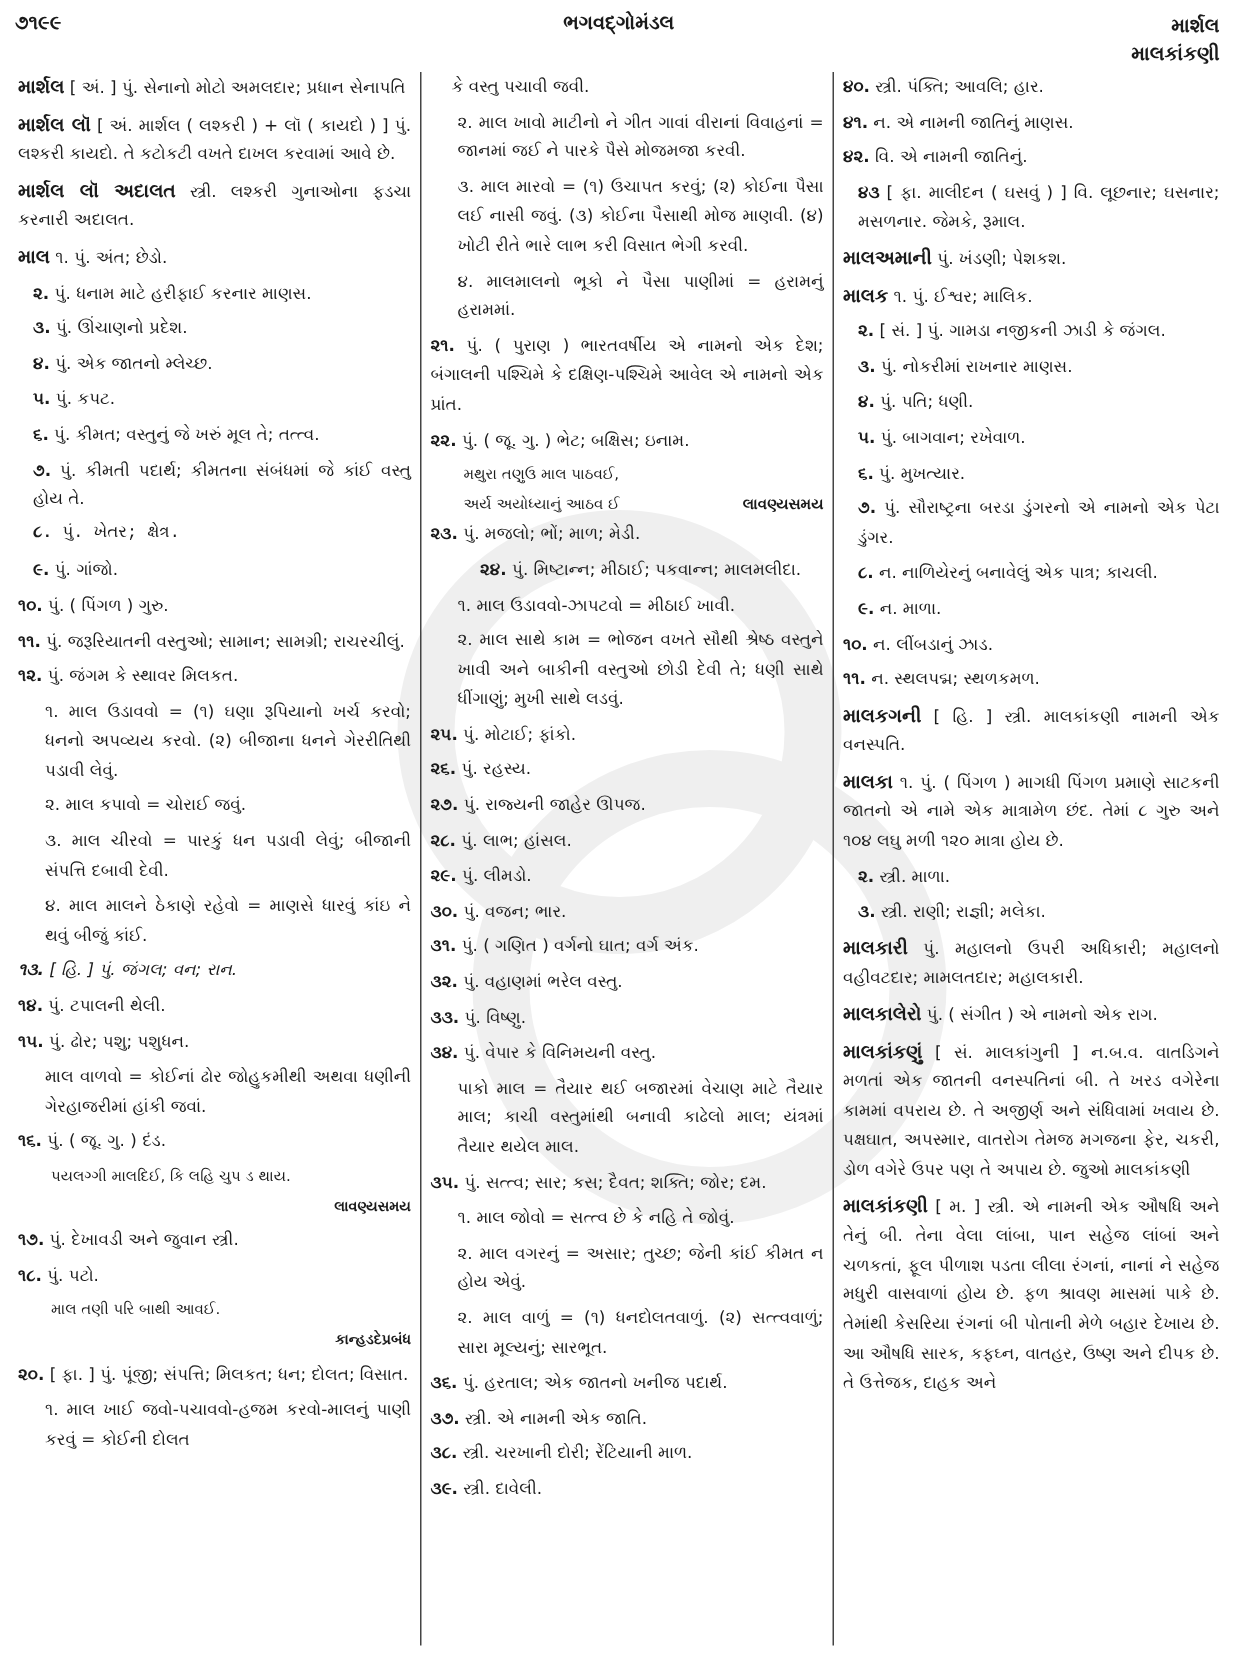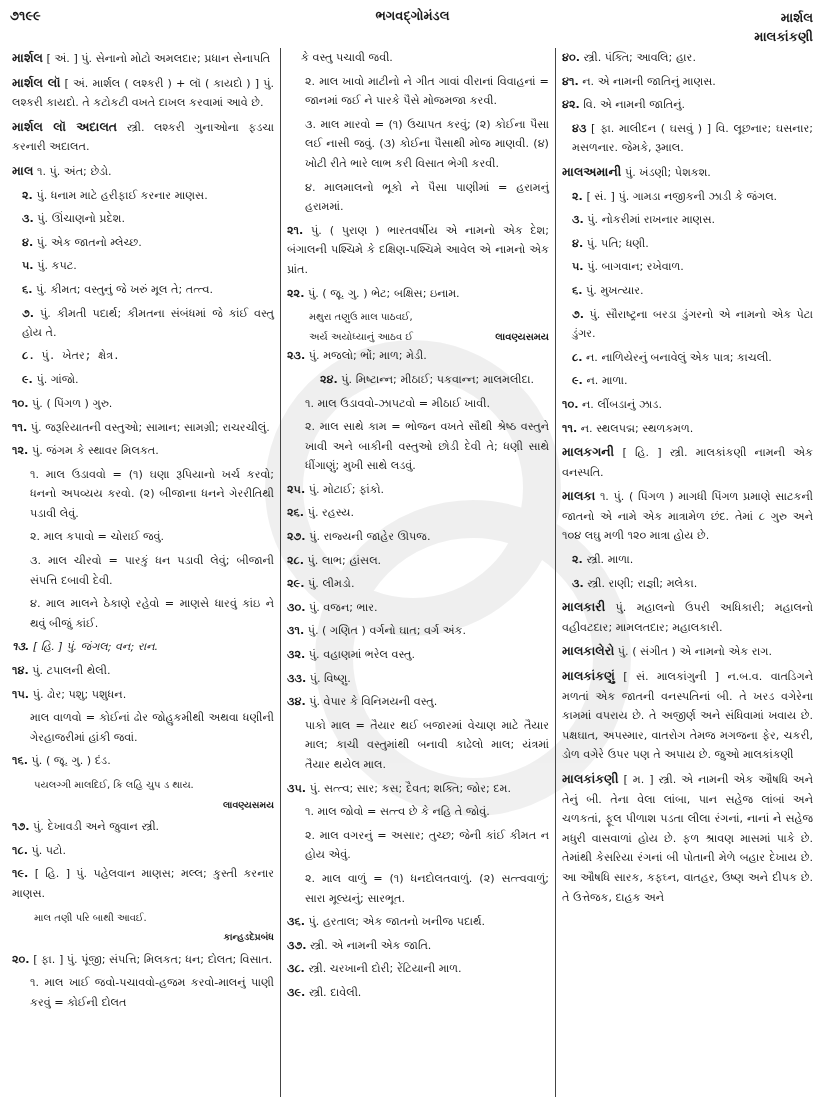--- a/index.html
+++ b/index.html
@@ -76,21 +76,20 @@
         <p class="entry sub">૪. માલ માલને ઠેકાણે રહેવો = માણસે ધારવું કાંઇ ને થવું બીજું કાંઈ.</p>
         <p class="entry" style="padding-left: 0px; font-style: italic;"><span class="num">૧૩.</span> <span>[ હિ. ] પું. જંગલ; વન; રાન.</span></p>
         <p class="entry" style="padding-left: 0px;"><span class="num">૧૪.</span> <span>પું. ટપાલની થેલી.</span></p>
         <p class="entry" style="padding-left: 0px;"><span class="num">૧૫.</span> <span>પું. ઢોર; પશુ; પશુધન.</span></p>
         <p class="entry sub">માલ વાળવો = કોઈનાં ઢોર જોહુકમીથી અથવા ધણીની ગેરહાજરીમાં હાંકી જવાં.</p>
         <p class="entry" style="padding-left: 0px;"><span class="num">૧૬.</span> <span>પું. ( જૂ. ગુ. ) દંડ.</span></p>
         <p class="quote">પયલગ્ગી માલદિઈ, કિ લહિ ચુપ ડ થાય.</p>
         <p class="src">લાવણ્યસમય</p>
         <p class="entry" style="padding-left: 0px;"><span class="num">૧૭.</span> <span>પું. દેખાવડી અને જુવાન સ્ત્રી.</span></p>
         <p class="entry" style="padding-left: 0px;"><span class="num">૧૮.</span> <span>પું. પટો.</span></p>
-        <p class="entry" style="padding-left: 0px;"><span class="num">૧૯.</span> <span>[ હિ. ] પું. પહેલવાન માણસ; મલ્લ; કુસ્તી કરનાર માણસ.</span></p>
         <p class="quote">માલ તણી પરિ બાથી આવઈ.</p>
         <p class="src">કાન્હડદેપ્રબંધ</p>
         <p class="entry" style="padding-left: 0px;"><span class="num">૨૦.</span> <span>[ ફા. ] પું. પૂંજી; સંપત્તિ; મિલકત; ધન; દોલત; વિસાત.</span></p>
         <p class="entry sub">૧. માલ ખાઈ જવો-પચાવવો-હજમ કરવો-માલનું પાણી કરવું = કોઈની દોલત</p>
       </div>
     <div class="col col2">
         <p class="entry cont">કે વસ્તુ પચાવી જવી.</p>
         <p class="entry sub">૨. માલ ખાવો માટીનો ને ગીત ગાવાં વીરાનાં વિવાહનાં = જાનમાં જઈ ને પારકે પૈસે મોજમજા કરવી.</p>
         <p class="entry sub">૩. માલ મારવો = (૧) ઉચાપત કરવું; (૨) કોઈના પૈસા લઈ નાસી જવું. (૩) કોઈના પૈસાથી મોજ માણવી. (૪) ખોટી રીતે ભારે લાભ કરી વિસાત ભેગી કરવી.</p>
         <p class="entry sub">૪. માલમાલનો ભૂકો ને પૈસા પાણીમાં = હરામનું હરામમાં.</p>
@@ -124,20 +123,21 @@
         <p class="entry" style="padding-left: 0px;"><span class="num">૩૭.</span> <span>સ્ત્રી. એ નામની એક જાતિ.</span></p>
         <p class="entry" style="padding-left: 0px;"><span class="num">૩૮.</span> <span>સ્ત્રી. ચરખાની દોરી; રેંટિયાની માળ.</span></p>
         <p class="entry" style="padding-left: 0px;"><span class="num">૩૯.</span> <span>સ્ત્રી. દાવેલી.</span></p>
       </div>
     <div class="col col3">
         <p class="entry" style="padding-left: 0px;"><span class="num">૪૦.</span> <span>સ્ત્રી. પંક્તિ; આવલિ; હાર.</span></p>
         <p class="entry" style="padding-left: 0px;"><span class="num">૪૧.</span> <span>ન. એ નામની જાતિનું માણસ.</span></p>
         <p class="entry" style="padding-left: 0px;"><span class="num">૪૨.</span> <span>વિ. એ નામની જાતિનું.</span></p>
         <p class="entry" style="padding-left: 10px;"><span class="num">૪૩</span> <span>[ ફા. માલીદન ( ઘસવું ) ] વિ. લૂછનાર; ઘસનાર; મસળનાર. જેમકે, રૂમાલ.</span></p>
         <p class="entry"><span class="hw">માલઅમાની</span> <span>પું. ખંડણી; પેશકશ.</span></p>
+        <p class="entry"><span class="hw">માલક</span> <span>૧. પું. ઈશ્વર; માલિક.</span></p>
         <p class="entry" style="padding-left: 10px;"><span class="num">૨.</span> <span>[ સં. ] પું. ગામડા નજીકની ઝાડી કે જંગલ.</span></p>
         <p class="entry" style="padding-left: 10px;"><span class="num">૩.</span> <span>પું. નોકરીમાં રાખનાર માણસ.</span></p>
         <p class="entry" style="padding-left: 10px;"><span class="num">૪.</span> <span>પું. પતિ; ધણી.</span></p>
         <p class="entry" style="padding-left: 10px;"><span class="num">૫.</span> <span>પું. બાગવાન; રખેવાળ.</span></p>
         <p class="entry" style="padding-left: 10px;"><span class="num">૬.</span> <span>પું. મુખત્યાર.</span></p>
         <p class="entry" style="padding-left: 10px;"><span class="num">૭.</span> <span>પું. સૌરાષ્ટ્રના બરડા ડુંગરનો એ નામનો એક પેટા ડુંગર.</span></p>
         <p class="entry" style="padding-left: 10px;"><span class="num">૮.</span> <span>ન. નાળિયેરનું બનાવેલું એક પાત્ર; કાચલી.</span></p>
         <p class="entry" style="padding-left: 10px;"><span class="num">૯.</span> <span>ન. માળા.</span></p>
         <p class="entry" style="padding-left: 0px;"><span class="num">૧૦.</span> <span>ન. લીંબડાનું ઝાડ.</span></p>
         <p class="entry" style="padding-left: 0px;"><span class="num">૧૧.</span> <span>ન. સ્થલપદ્મ; સ્થળકમળ.</span></p>

